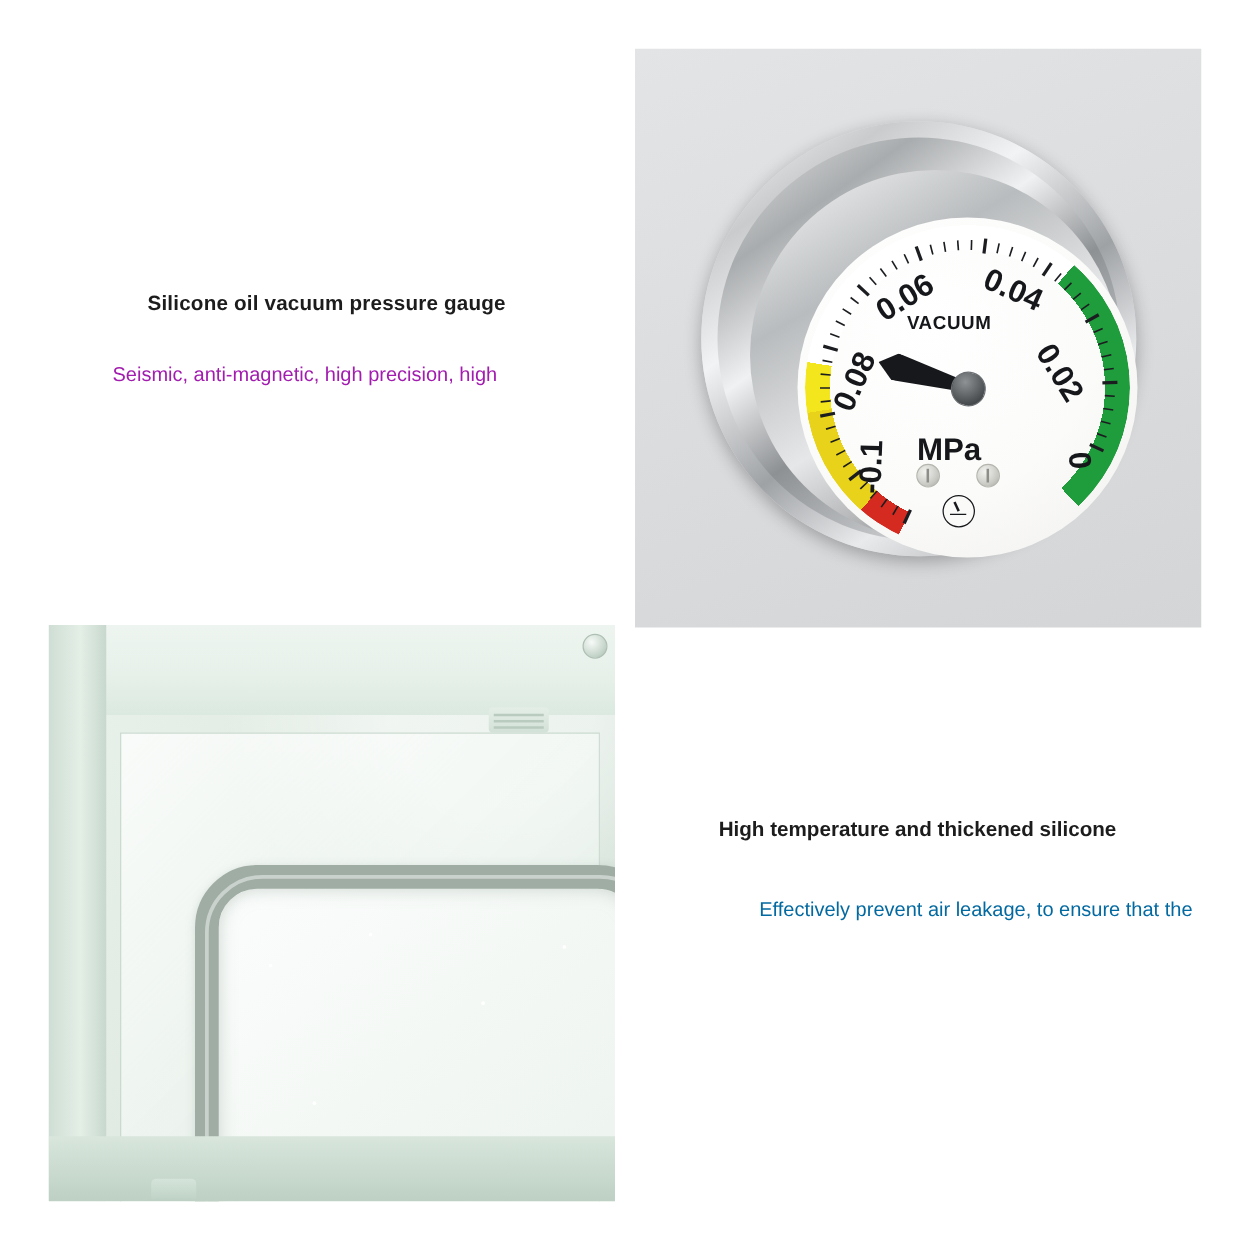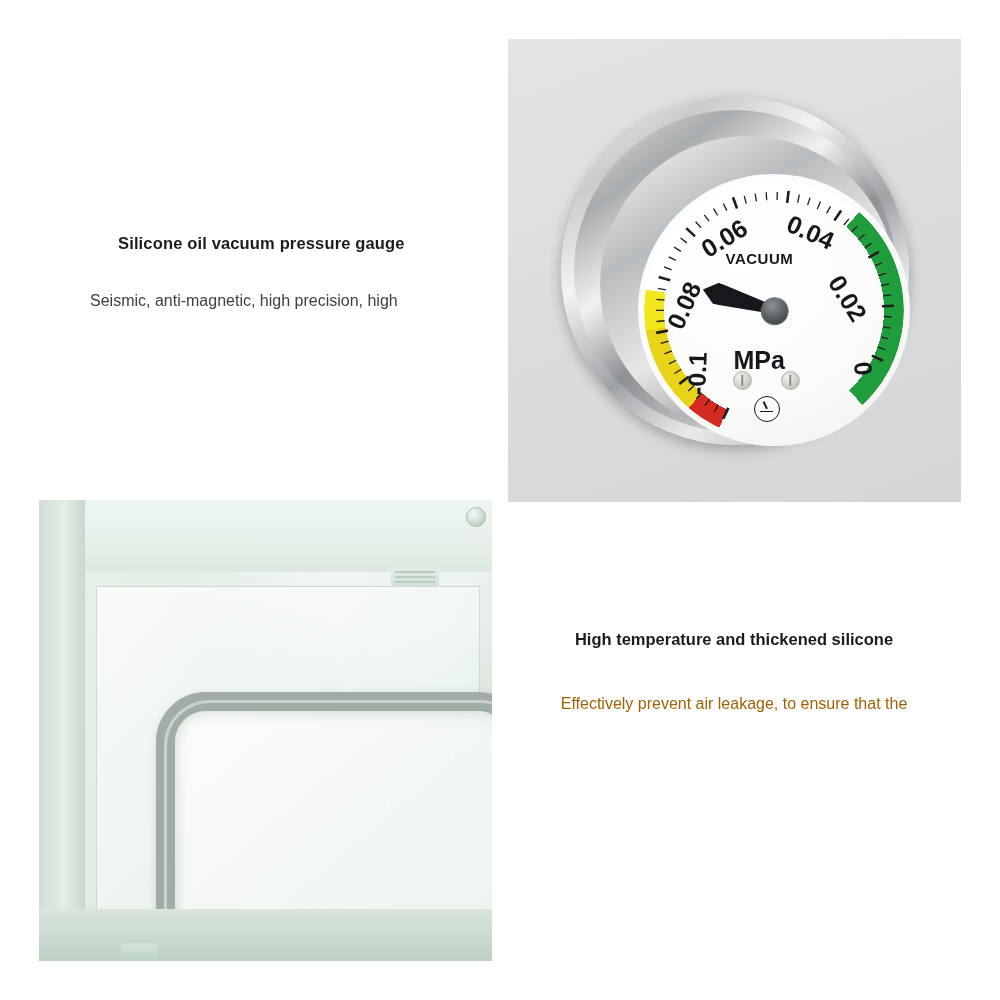--- a/index.html
+++ b/index.html
@@ -291,43 +291,44 @@
   }
   .gauge-title {
     font-size: 16.5px;
     font-weight: 700;
     color: #1c1c1c;
     letter-spacing: 0.15px;
     margin: 0 0 26px 28px;
   }
   .gauge-desc {
     font-size: 16px;
-    color: #404040;
+    color: #a21caf;
     line-height: 43px;
     margin: 0;
   }
 
   .seal-text {
     left: 514px;
-    top: 620px;
+    top: 645px;
     width: 440px;
     text-align: center;
   }
   .seal-title {
     font-size: 16.5px;
     font-weight: 700;
     color: #1c1c1c;
     line-height: 39px;
     margin: 0 0 24px 0;
   }
   .seal-desc {
     font-size: 16px;
-    color: #a16207;
+    color: #0369a1;
     line-height: 42px;
     margin: 0;
+    text-align: right;
   }
 </style>
 </head>
 <body>
 
 <div class="page">
 
   <div class="gauge-photo">
     <div class="gauge-outer">
       <div class="gauge-ring2">

